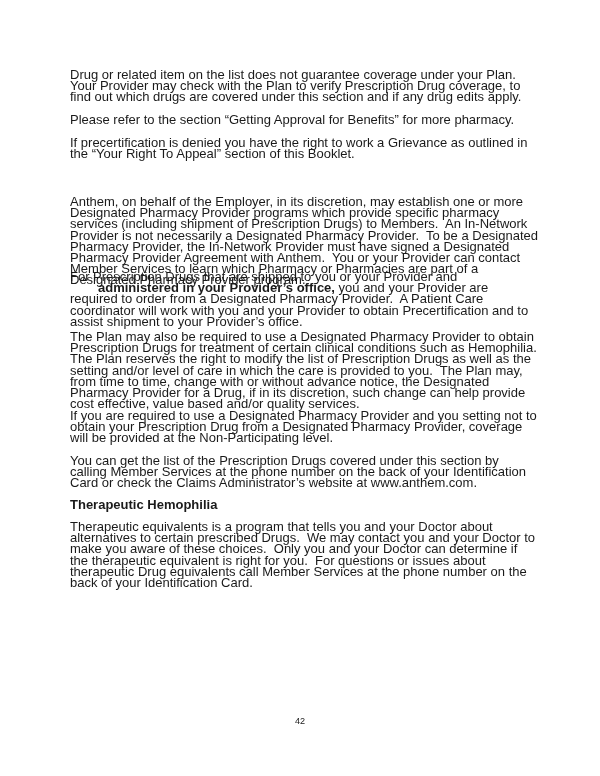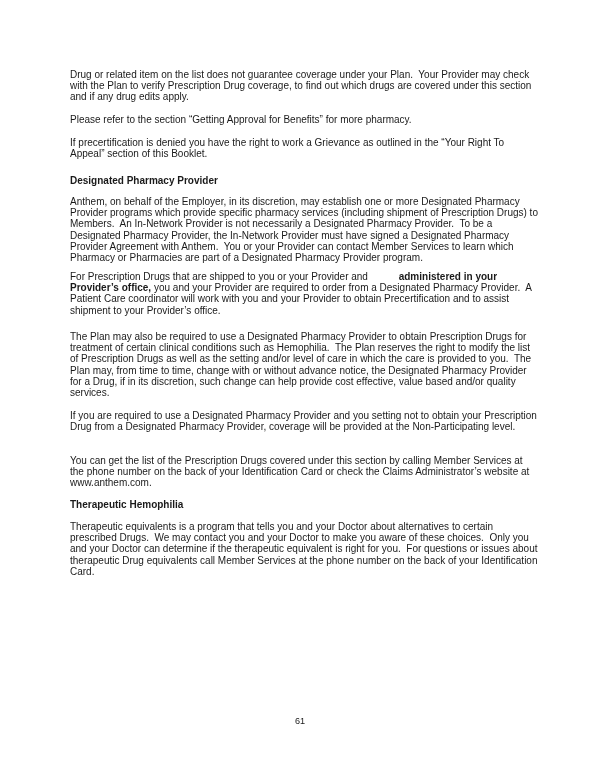--- a/index.html
+++ b/index.html
@@ -14,21 +14,21 @@
     background: #ffffff;
     font-family: "Liberation Sans", "DejaVu Sans", sans-serif;
     color: #1a1a1a;
     overflow: hidden;
   }
   .para {
     position: absolute;
     left: 70px;
     width: 468px;
     margin: 0;
-    font-size: 10px;
+    font-size: 13px;
     line-height: 11.2px;
     white-space: pre-wrap;
     color: #1a1a1a;
   }
   .heading {
     font-weight: bold;
   }
   .bold-inline {
     font-weight: bold;
     padding-left: 28px;
@@ -48,31 +48,30 @@
 <body>
 
 <div class="page">
 
   <p class="para" style="top:69px">Drug or related item on the list does not guarantee coverage under your Plan.  Your Provider may check with the Plan to verify Prescription Drug coverage, to find out which drugs are covered under this section and if any drug edits apply.</p>
 
   <p class="para" style="top:114px">Please refer to the section “Getting Approval for Benefits” for more pharmacy.</p>
 
   <p class="para" style="top:137px">If precertification is denied you have the right to work a Grievance as outlined in the “Your Right To Appeal” section of this Booklet.</p>
 
-  <p class="para heading" style="top:175px">Designated Pharmacy Provider</p>
 
   <p class="para" style="top:196px">Anthem, on behalf of the Employer, in its discretion, may establish one or more Designated Pharmacy Provider programs which provide specific pharmacy services (including shipment of Prescription Drugs) to Members.  An In-Network Provider is not necessarily a Designated Pharmacy Provider.  To be a Designated Pharmacy Provider, the In-Network Provider must have signed a Designated Pharmacy Provider Agreement with Anthem.  You or your Provider can contact Member Services to learn which Pharmacy or Pharmacies are part of a Designated Pharmacy Provider program.</p>
 
   <p class="para" style="top:271px"><span>For Prescription Drugs that are shipped to you or your Provider and </span><span class="bold-inline">administered in your Provider’s office,</span><span> you and your Provider are required to order from a Designated Pharmacy Provider.  A Patient Care coordinator will work with you and your Provider to obtain Precertification and to assist shipment to your Provider’s office.</span></p>
 
   <p class="para" style="top:331px">The Plan may also be required to use a Designated Pharmacy Provider to obtain Prescription Drugs for treatment of certain clinical conditions such as Hemophilia.  The Plan reserves the right to modify the list of Prescription Drugs as well as the setting and/or level of care in which the care is provided to you.  The Plan may, from time to time, change with or without advance notice, the Designated Pharmacy Provider for a Drug, if in its discretion, such change can help provide cost effective, value based and/or quality services.</p>
 
   <p class="para" style="top:410px">If you are required to use a Designated Pharmacy Provider and you setting not to obtain your Prescription Drug from a Designated Pharmacy Provider, coverage will be provided at the Non-Participating level.</p>
 
   <p class="para" style="top:455px">You can get the list of the Prescription Drugs covered under this section by calling Member Services at the phone number on the back of your Identification Card or check the Claims Administrator’s website at www.anthem.com.</p>
 
   <p class="para heading" style="top:499px">Therapeutic Hemophilia</p>
 
   <p class="para" style="top:521px">Therapeutic equivalents is a program that tells you and your Doctor about alternatives to certain prescribed Drugs.  We may contact you and your Doctor to make you aware of these choices.  Only you and your Doctor can determine if the therapeutic equivalent is right for you.  For questions or issues about therapeutic Drug equivalents call Member Services at the phone number on the back of your Identification Card.</p>
 
-  <div class="page-number">61</div>
+  <div class="page-number">42</div>
 
 </div>
 
 </body></html>

